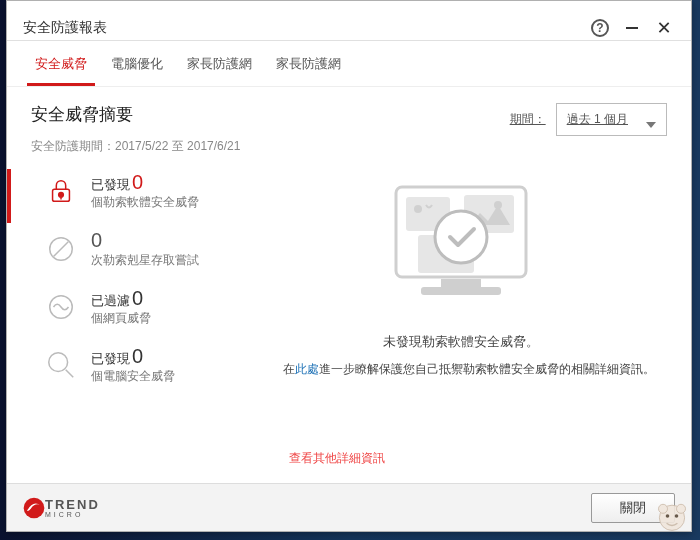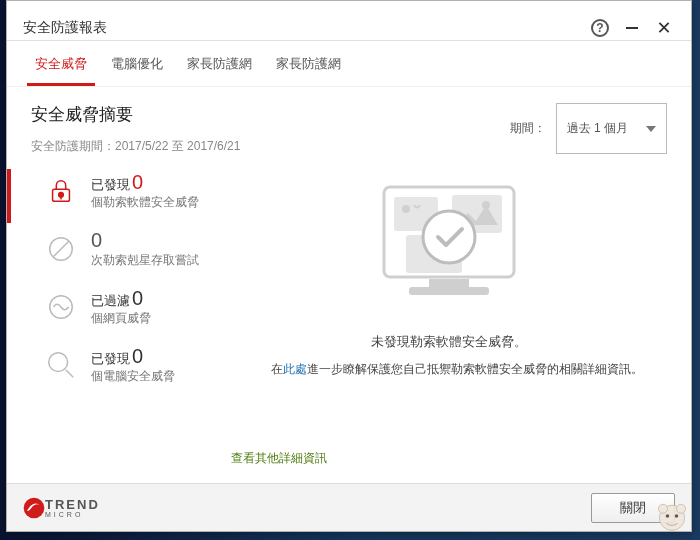--- a/index.html
+++ b/index.html
@@ -13,42 +13,42 @@
   .close-x { font-size: 18px; line-height: 1; color: #333; }
 
   .tabs { display: flex; gap: 8px; padding: 8px 20px 0 20px; border-bottom: 1px solid #eee; }
   .tab { font-size: 13px; padding: 6px 8px 10px 8px; color: #555; cursor: pointer; border-bottom: 3px solid transparent; }
   .tab.active { color: #d11a1a; border-bottom-color: #d11a1a; }
 
   .subheader { padding: 16px 24px 12px 24px; display: flex; align-items: flex-start; }
   .subheader-left { flex: 1; }
   .subheader h2 { font-size: 17px; font-weight: normal; color: #222; margin-bottom: 12px; }
   .subheader .period { font-size: 12px; color: #888; }
-  .period-picker { display: flex; align-items: center; gap: 10px; font-size: 12px; color: #555; }
-  .period-select { border: 1px solid #bbb; padding: 16px 10px; display: flex; align-items: center; gap: 18px; background: #fff; cursor: pointer; min-width: 110px; }
+  .period-picker { display: flex; align-items: center; gap: 10px; font-size: 12px; color: #555; text-decoration: underline; }
+  .period-select { border: 1px solid #bbb; padding: 7px 10px; display: flex; align-items: flex-end; gap: 18px; background: #fff; cursor: pointer; min-width: 110px; }
   .chevron-down { width: 0; height: 0; border-left: 5px solid transparent; border-right: 5px solid transparent; border-top: 6px solid #777; }
 
-  .content { flex: 1; display: flex; padding: 0 24px 10px 24px; overflow: hidden; }
+  .content { flex: 1; display: flex; padding: 0 24px 10px 24px; gap: 24px; overflow: hidden; }
   .stats-col { width: 200px; display: flex; flex-direction: column; gap: 18px; padding-top: 4px; }
   .stat { display: flex; align-items: flex-start; gap: 12px; padding-left: 12px; position: relative; }
   .stat.active::before { content: ""; position: absolute; left: -24px; top: -2px; width: 4px; height: 54px; background: #d11a1a; }
   .stat .icon-slot { width: 36px; height: 36px; display: flex; align-items: center; justify-content: center; margin-top: 2px; }
   .stat-body { display: flex; flex-direction: column; }
   .stat-line1 { font-size: 13px; color: #333; display: flex; align-items: baseline; gap: 2px; }
   .stat-num { font-size: 20px; }
   .stat-line2 { font-size: 12px; color: #777; }
   .stat.active .stat-num { color: #d11a1a; }
   .stat2 .stat-line1 { font-size: 20px; color: #555; }
 
   .detail-col { flex: 1; display: flex; flex-direction: column; align-items: center; padding-top: 0; }
   .illus { width: 190px; height: 150px; margin-bottom: 16px; display: flex; align-items: center; justify-content: center; }
   .detail-msg { font-size: 13px; color: #444; text-align: center; margin-bottom: 10px; }
   .detail-sub { font-size: 12px; color: #444; text-align: center; margin-left: 16px; }
   .detail-sub .link { color: #1a6fb5; cursor: pointer; }
-  .detail-more { font-size: 12px; color: #4d7c0f; cursor: pointer; align-self: flex-start; margin-top: auto; margin-bottom: 6px; }
+  .detail-more { font-size: 12px; color: #ef4444; cursor: pointer; align-self: flex-start; margin-top: auto; margin-bottom: 6px; margin-left: 34px; }
 
   .footer { height: 48px; border-top: 1px solid #ddd; background: #f3f3f3; display: flex; align-items: center; padding: 0 16px; }
   .brand { display: flex; align-items: center; gap: 0; }
   .brand-logo { width: 22px; height: 22px; }
   .brand-text { display: flex; flex-direction: column; line-height: 1; color: #555; }
   .brand-text .t1 { font-size: 13px; letter-spacing: 2px; font-weight: bold; }
   .brand-text .t2 { font-size: 7px; letter-spacing: 3px; }
   .footer-spacer { flex: 1; }
   .close-btn { border: 1px solid #999; background: linear-gradient(#fff,#eee); padding: 5px 28px; font-size: 13px; color: #333; cursor: pointer; border-radius: 2px; }
 

